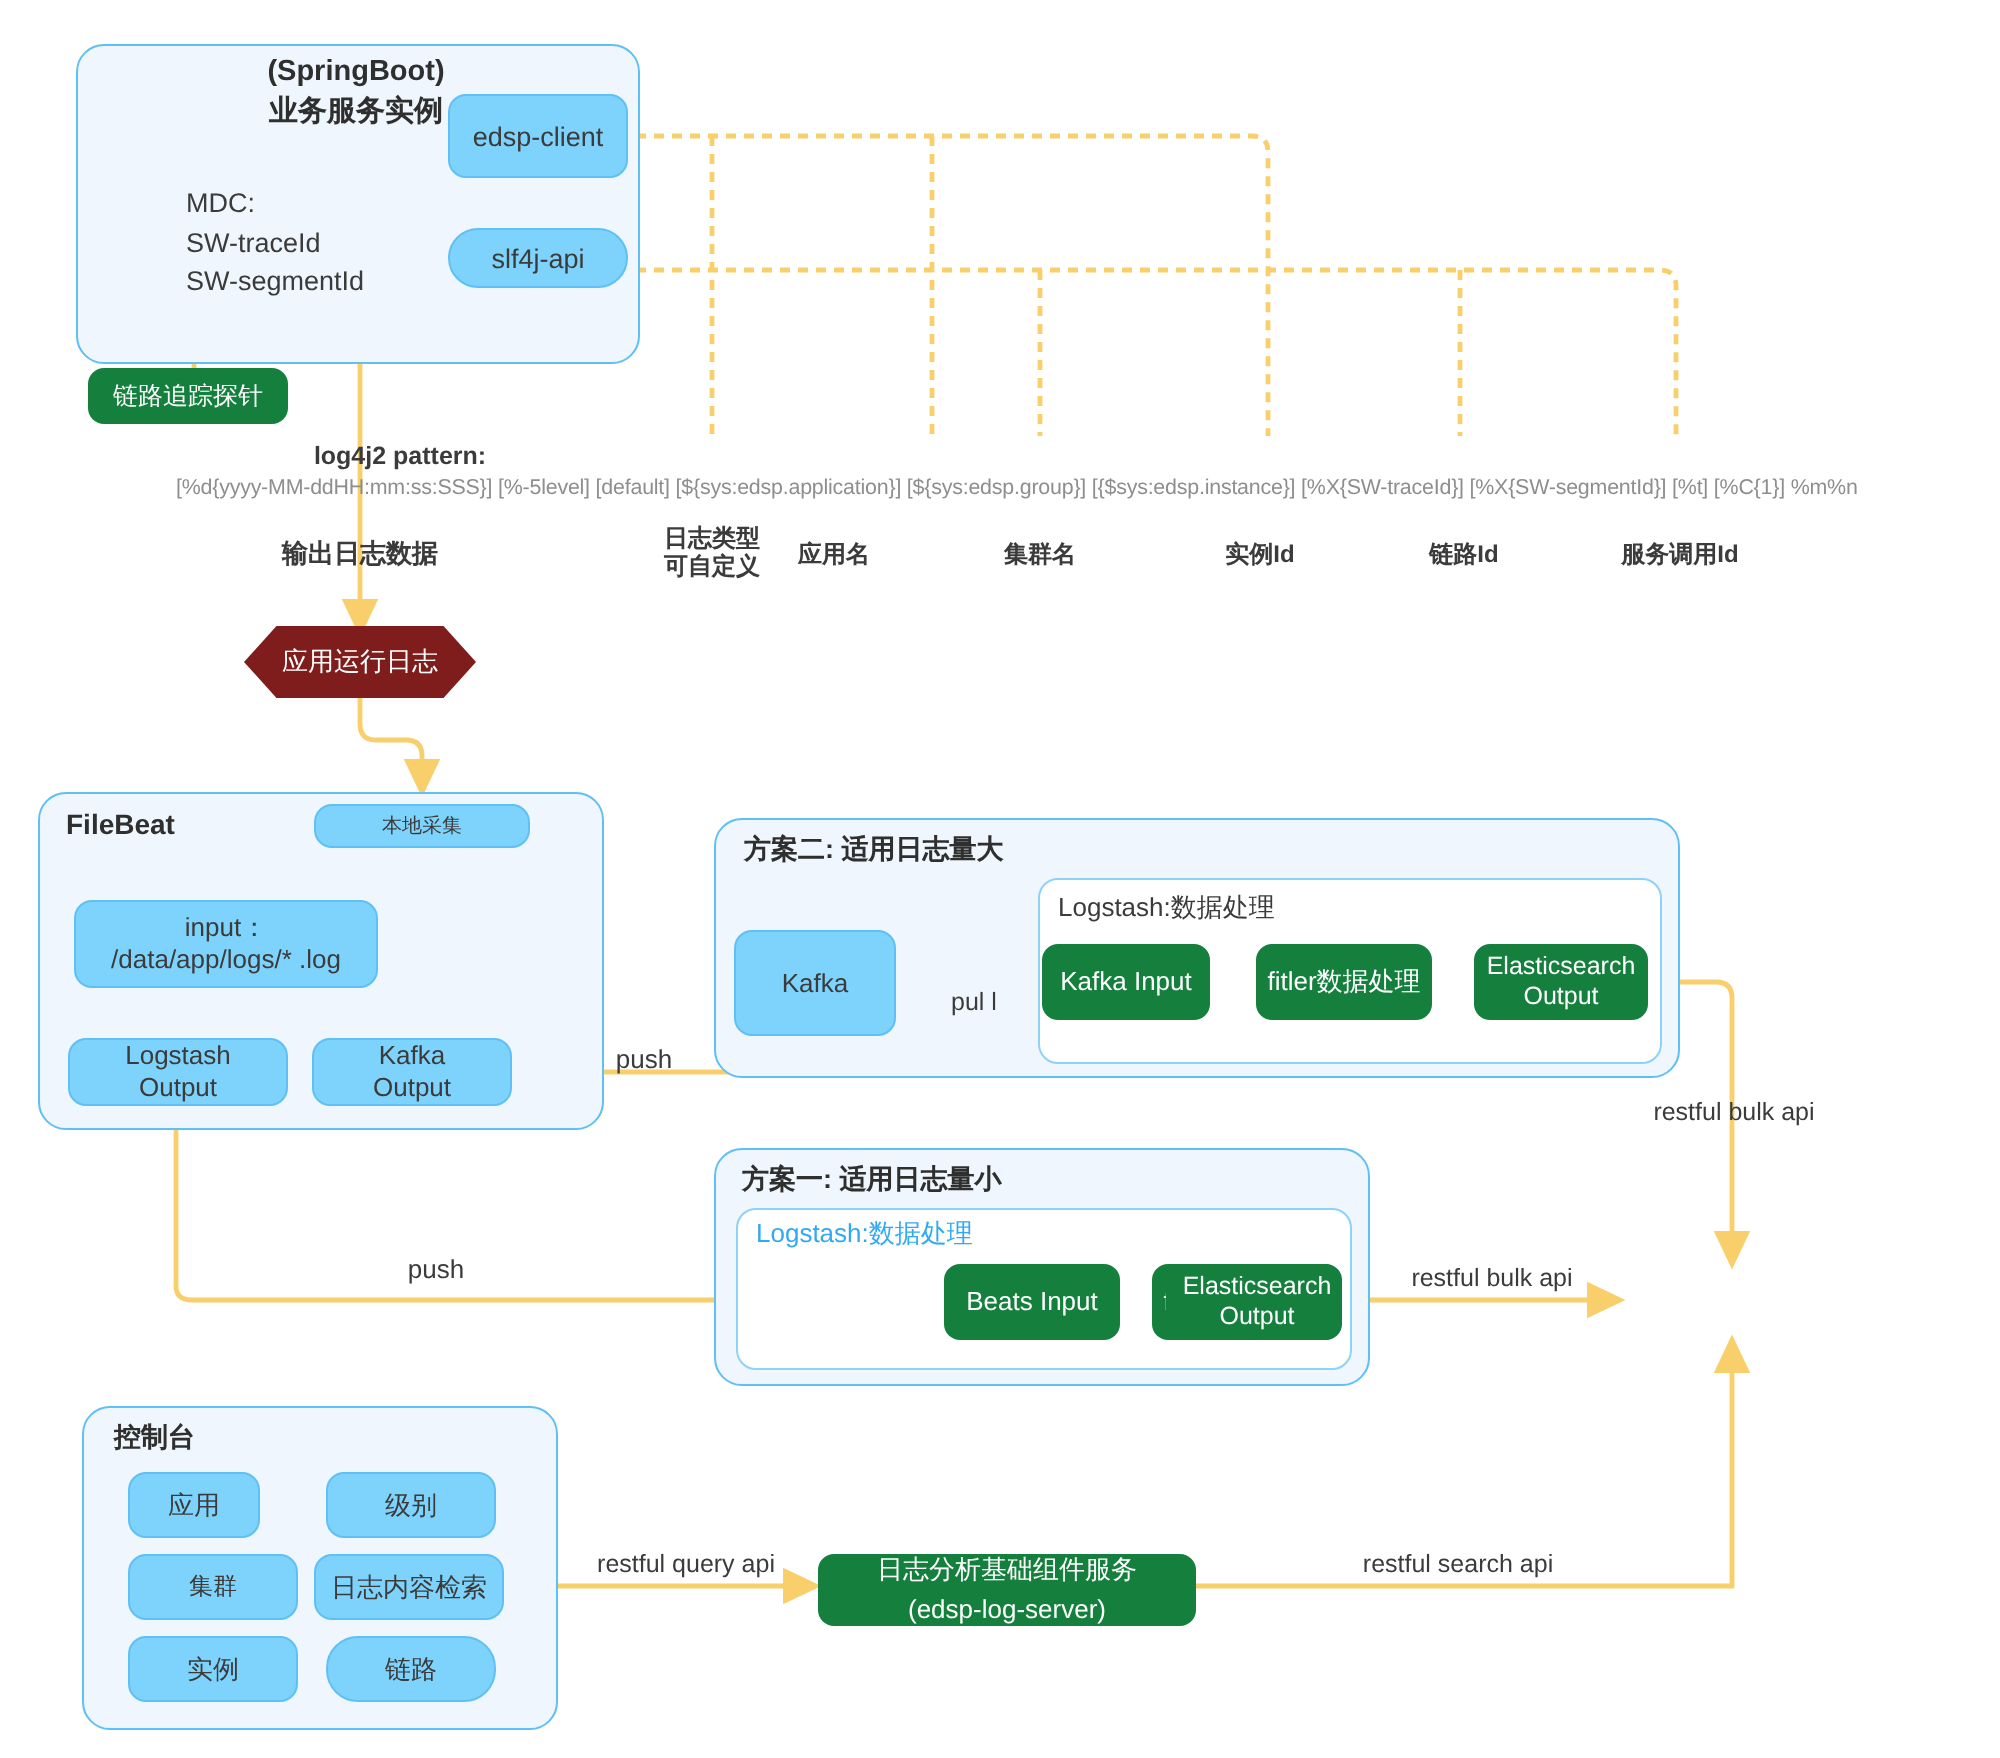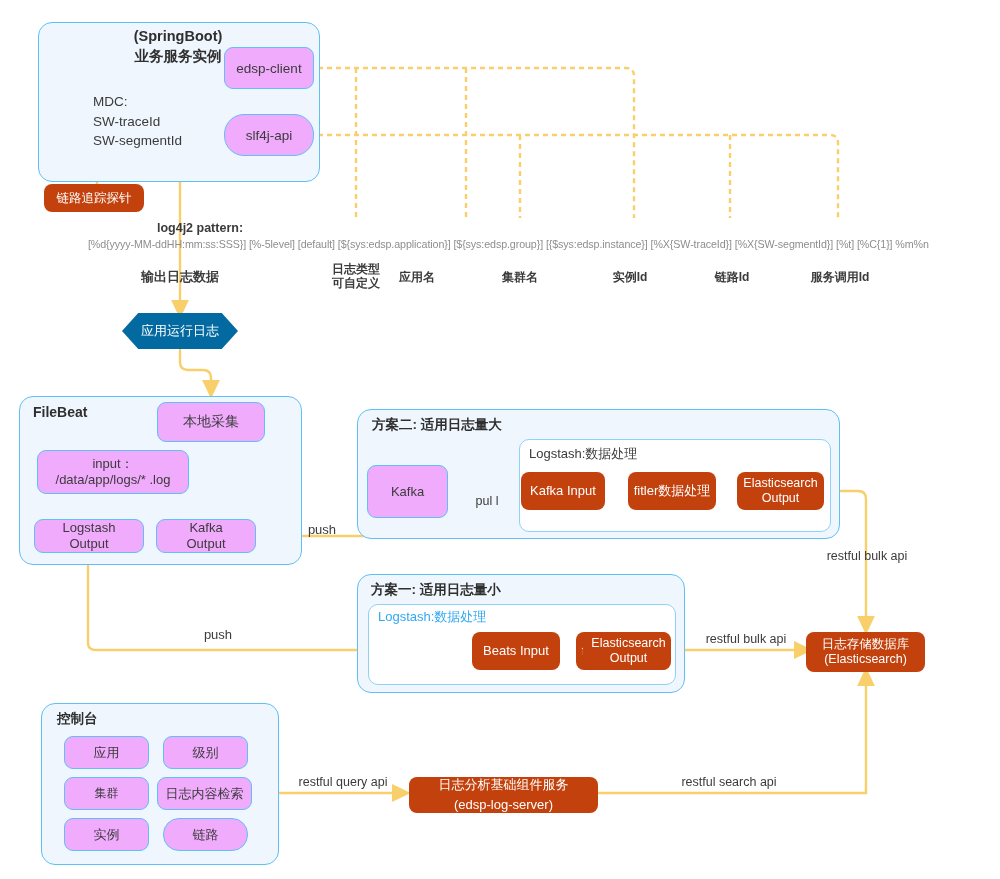--- a/index.html
+++ b/index.html
@@ -18,38 +18,38 @@
   .panel{
     background:#eff6fd;border:1.6px solid #5fc0f5;border-radius:14px;
   }
   .panel-title{
     position:absolute;font-weight:bold;color:#2f2f2f;
     display:block;text-align:left;
   }
 
   
   .wbox{
-    background:#f0abfc;border:1.5px solid #5fc0f5;border-radius:9px;
+    background:#7dd3fc;border:1.5px solid #5fc0f5;border-radius:9px;
     color:#3b3b3b;
   }
   
   .bbox{
-    background:#c2410c;border-radius:8px;color:#ffffff;
+    background:#15803d;border-radius:8px;color:#ffffff;
     line-height:1.15;
   }
   
   .innerbox{
     background:#ffffff;border:1.4px solid #8fd2f8;border-radius:10px;
   }
   .innerbox-title{
     position:absolute;font-weight:normal;
   }
 
   .hex{
-    background:#0369a1;color:#fff;
+    background:#7f1d1d;color:#fff;
     clip-path:polygon(14% 0%, 86% 0%, 100% 50%, 86% 100%, 14% 100%, 0% 50%);
   }
 
   .lbl{position:absolute;color:#3b3b3b;text-align:center;}
   .lbl-b{font-weight:bold;}
   .mono-pattern{
     position:absolute;color:#8e8e8e;white-space:nowrap;letter-spacing:-0.1px;
   }
   .two-line{line-height:1.2;}
 </style>
@@ -115,21 +115,21 @@
   <div class="lbl" style="left:93px;top:92px;width:130px;font-size:13.5px;text-align:left;line-height:1.45;">
     <div>MDC:</div>
     <div>SW-traceId</div>
     <div>SW-segmentId</div>
   </div>
 
   <div class="node wbox" style="left:224px;top:47px;width:90px;height:42px;font-size:13.5px;">
       <span>edsp-client</span>
     </div>
 
-  <div class="node wbox" style="left:224px;top:114px;width:90px;height:42px;font-size:13.5px;border-radius:20px;">
+  <div class="node wbox" style="left:224px;top:114px;width:90px;height:30px;font-size:13.5px;border-radius:20px;">
       <span>slf4j-api</span>
     </div>
 
   <div class="node bbox" style="left:44px;top:184px;width:100px;height:28px;font-size:12.5px;">
       <span>链路追踪探针</span>
     </div>
 
   <div class="lbl lbl-b" style="left:120px;top:221px;width:160px;font-size:12.5px;text-align:center;">log4j2 pattern:</div>
 
   <div class="mono-pattern" style="left:88px;top:238px;font-size:10.7px;">[%d{yyyy-MM-ddHH:mm:ss:SSS}] [%-5level] [default] [${sys:edsp.application}] [${sys:edsp.group}] [{$sys:edsp.instance}] [%X{SW-traceId}] [%X{SW-segmentId}] [%t] [%C{1}] %m%n</div>
@@ -146,21 +146,21 @@
   <div class="lbl lbl-b" style="left:690px;top:269px;width:84px;font-size:12px;">链路Id</div>
   <div class="lbl lbl-b" style="left:790px;top:269px;width:100px;font-size:12px;">服务调用Id</div>
 
   <div class="node hex" style="left:122px;top:313px;width:116px;height:36px;font-size:13px;">
       <span>应用运行日志</span>
     </div>
 
   <div class="panel" style="position:absolute;left:19px;top:396px;width:281px;height:167px;"></div>
   <div class="panel-title" style="left:33px;top:404px;font-size:14px;">FileBeat</div>
 
-  <div class="node wbox" style="left:157px;top:402px;width:108px;height:40px;font-size:14px;">
+  <div class="node wbox" style="left:157px;top:402px;width:108px;height:22px;font-size:10px;">
       <span>本地采集</span>
     </div>
 
   <div class="node wbox two-line" style="left:37px;top:450px;width:152px;height:44px;font-size:13px;flex-direction:column;">
     <span>input：</span>
     <span>/data/app/logs/* .log</span>
   </div>
 
   <div class="node wbox two-line" style="left:34px;top:519px;width:110px;height:34px;font-size:13px;flex-direction:column;">
     <span>Logstash</span>
@@ -212,21 +212,21 @@
   <div class="node bbox two-line" style="left:583px;top:632px;width:0;height:0;" hidden=""></div>
 
   <div class="node bbox two-line" style="left:586px;top:632px;width:85px;height:38px;font-size:12.5px;flex-direction:column;">
     <span>Elasticsearch</span>
     <span>Output</span>
   </div>
 
   <div class="panel" style="position:absolute;left:41px;top:703px;width:236px;height:160px;"></div>
   <div class="panel-title" style="left:57px;top:710px;font-size:13.5px;">控制台</div>
 
-  <div class="node wbox" style="left:64px;top:736px;width:85px;height:33px;font-size:13px;text-align:right;">
+  <div class="node wbox" style="left:64px;top:736px;width:66px;height:33px;font-size:13px;text-align:right;">
       <span>应用</span>
     </div>
   <div class="node wbox" style="left:163px;top:736px;width:85px;height:33px;font-size:13px;">
       <span>级别</span>
     </div>
   <div class="node wbox" style="left:64px;top:777px;width:85px;height:33px;font-size:12px;">
       <span>集群</span>
     </div>
   <div class="node wbox" style="left:157px;top:777px;width:95px;height:33px;font-size:13px;">
       <span>日志内容检索</span>
@@ -236,24 +236,20 @@
     </div>
   <div class="node wbox" style="left:163px;top:818px;width:85px;height:33px;font-size:13px;border-radius:16px;">
       <span>链路</span>
     </div>
 
   <div class="node bbox two-line" style="left:409px;top:777px;width:189px;height:36px;font-size:13px;flex-direction:column;justify-content:space-between;">
     <span>日志分析基础组件服务</span>
     <span>(edsp-log-server)</span>
   </div>
 
-  <div class="node bbox two-line" style="left:806px;top:632px;width:119px;height:40px;font-size:12.5px;flex-direction:column;">
-    <span>日志存储数据库</span>
-    <span>(Elasticsearch)</span>
-  </div>
 
   <div class="lbl" style="left:292px;top:522px;width:60px;font-size:13px;">push</div>
   <div class="lbl" style="left:188px;top:627px;width:60px;font-size:13px;">push</div>
   <div class="lbl" style="left:800px;top:549px;width:134px;font-size:12.5px;">restful bulk api</div>
   <div class="lbl" style="left:684px;top:632px;width:124px;font-size:12.5px;">restful bulk api</div>
   <div class="lbl" style="left:283px;top:775px;width:120px;font-size:12.5px;">restful query api</div>
   <div class="lbl" style="left:665px;top:775px;width:128px;font-size:12.5px;">restful search api</div>
 
 </div>
 

